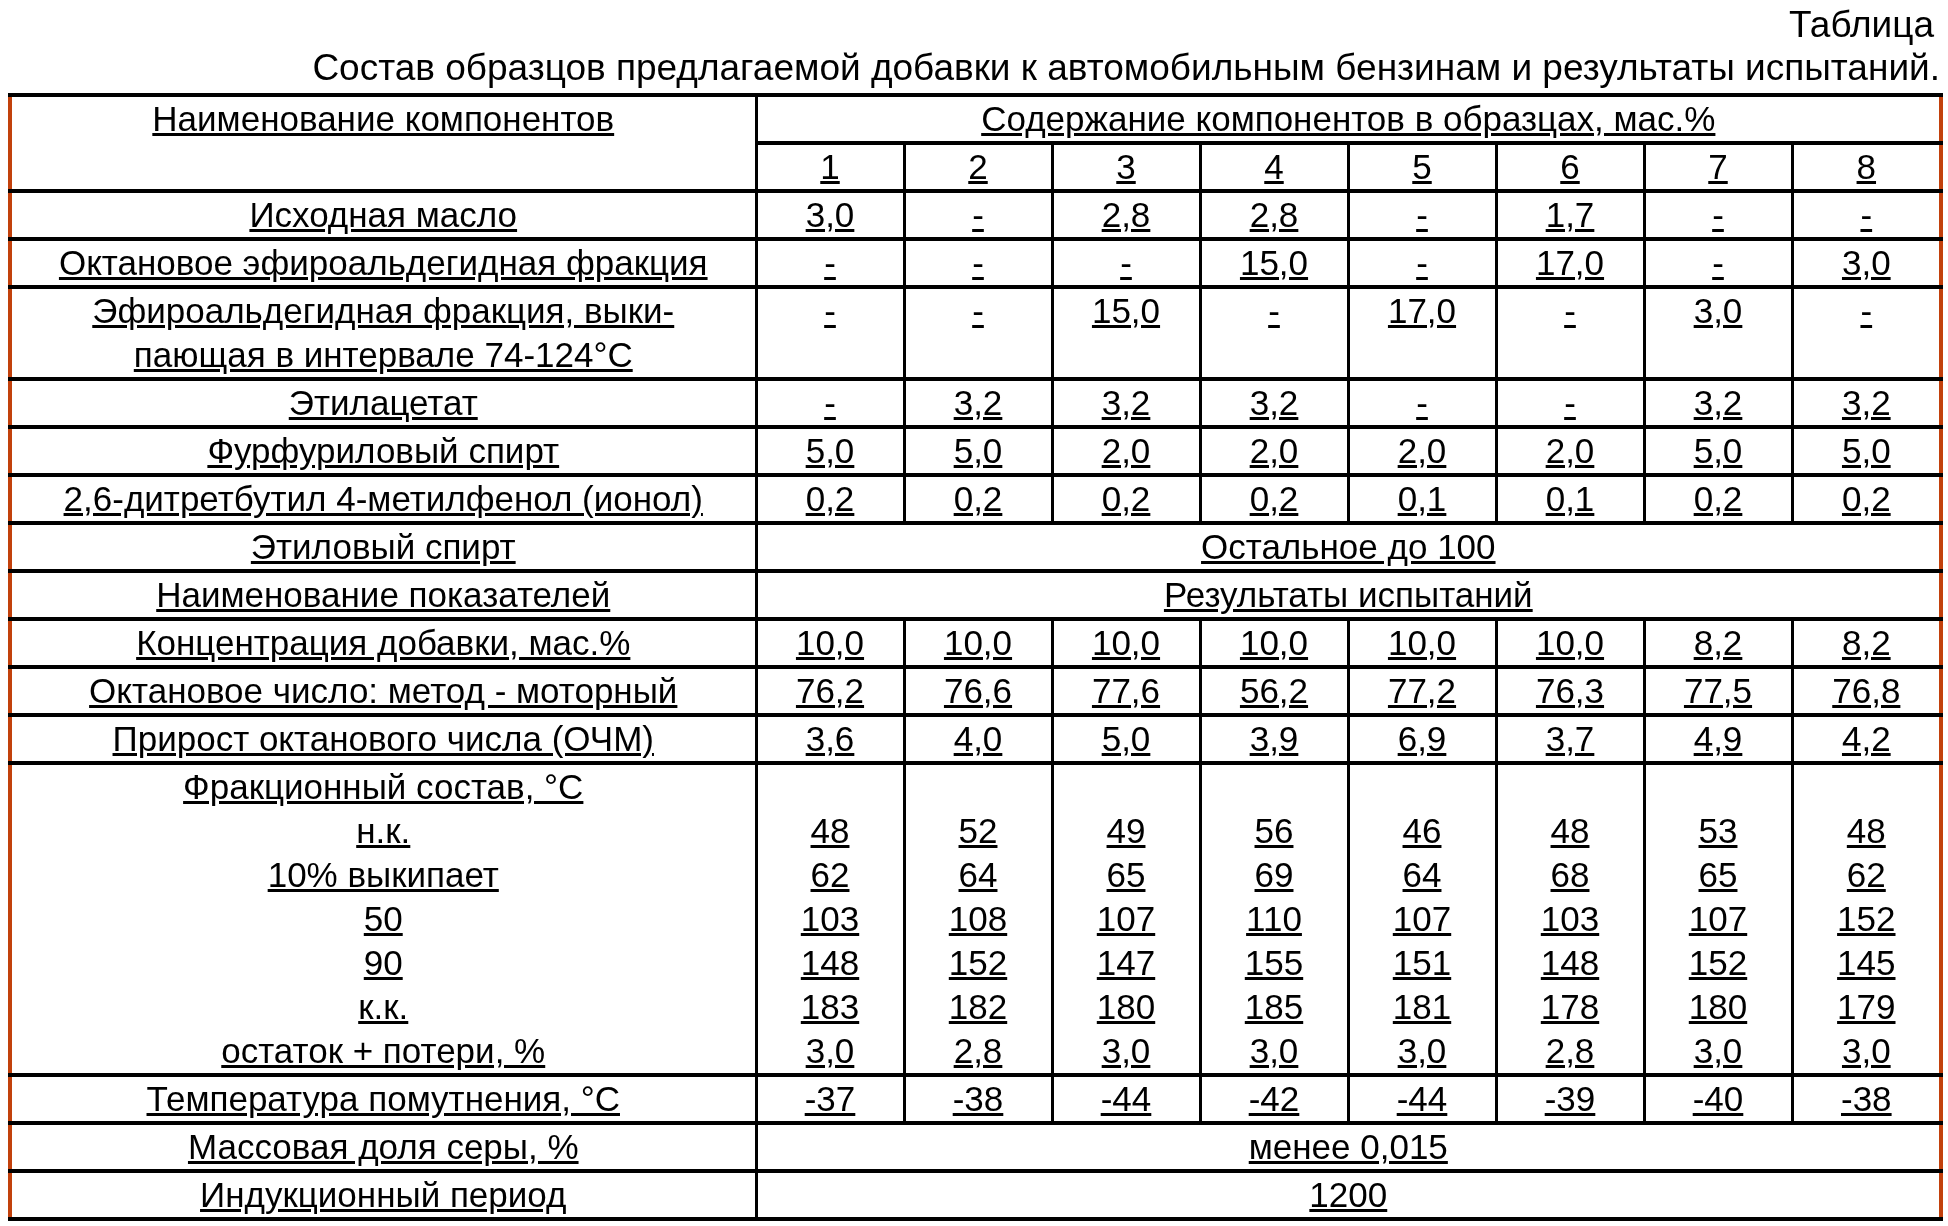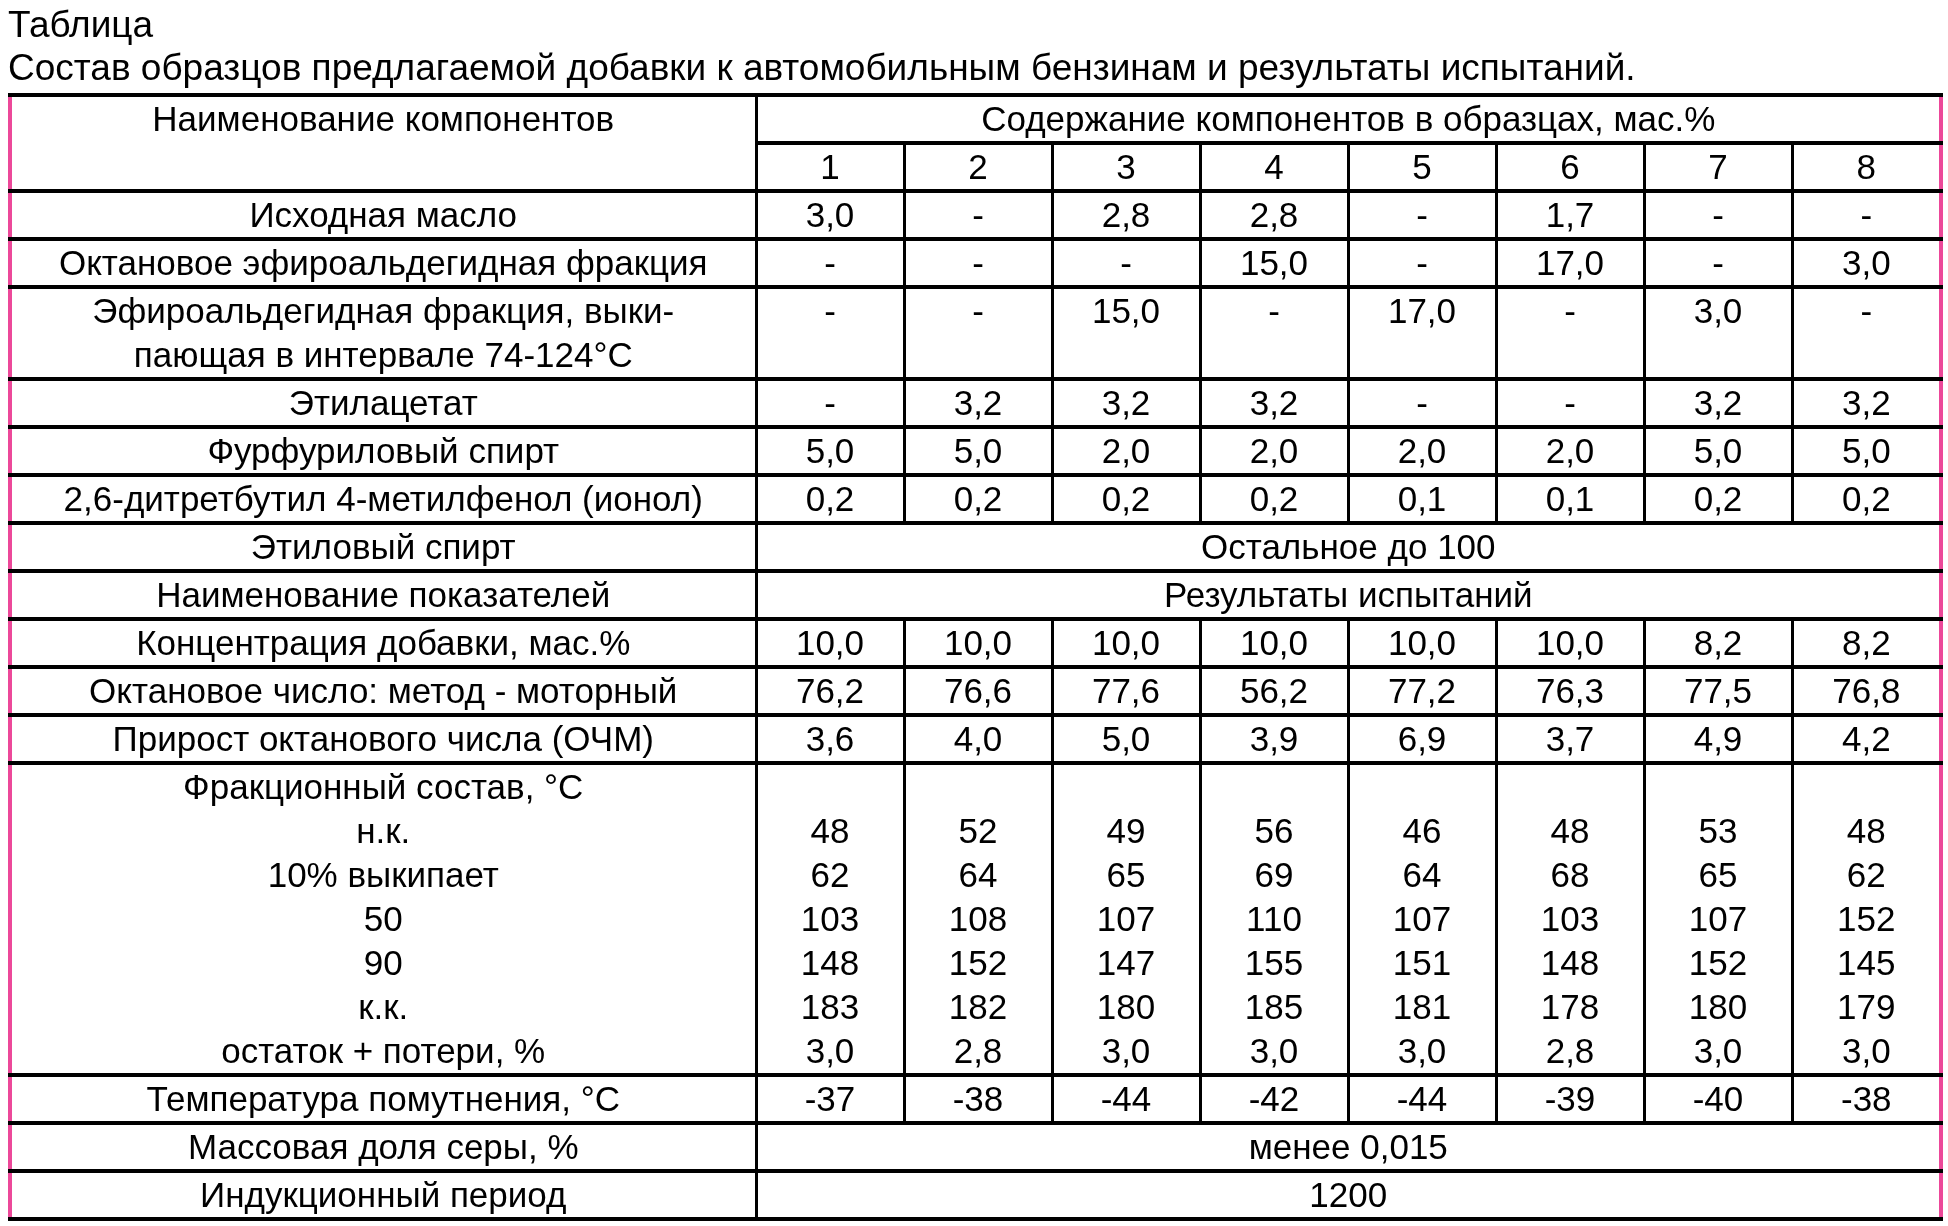--- a/index.html
+++ b/index.html
@@ -9,26 +9,27 @@
     color: #000;
     width: 1948px;
   }
   .page {
     width: 1948px;
     height: 1226px;
     background: #fff;
     padding: 4px 8px 0 8px;
   }
   .table-label {
+    text-align: right;
     font-size: 37px;
     line-height: 42px;
     padding-right: 6px;
   }
   .doc-title {
-    text-align: left;
+    text-align: right;
     font-size: 37px;
     line-height: 44px;
     margin: 0 0 3px 0;
     font-weight: normal;
   }
   table.main {
     border-collapse: collapse;
     table-layout: fixed;
     width: 1932px;
   }
@@ -40,21 +41,21 @@
     text-align: center;
     vertical-align: middle;
     padding: 0;
     overflow: hidden;
     white-space: nowrap;
   }
   td.lbl { }
   td.hdr-merged { vertical-align: top; }
   td.multiline { white-space: normal; }
   .ln { line-height: 44px; min-height: 44px; }
-  table.main { border: 4px solid #ec4899; }
+  table.main { border: 4px solid #c2410c; text-decoration: underline; }
 </style>
 </head>
 <body>
 
 <div class="page">
 
   <div class="table-label">Таблица</div>
   <div class="doc-title">Состав образцов предлагаемой добавки к автомобильным бензинам и результаты испытаний.</div>
 
   <table class="main">

